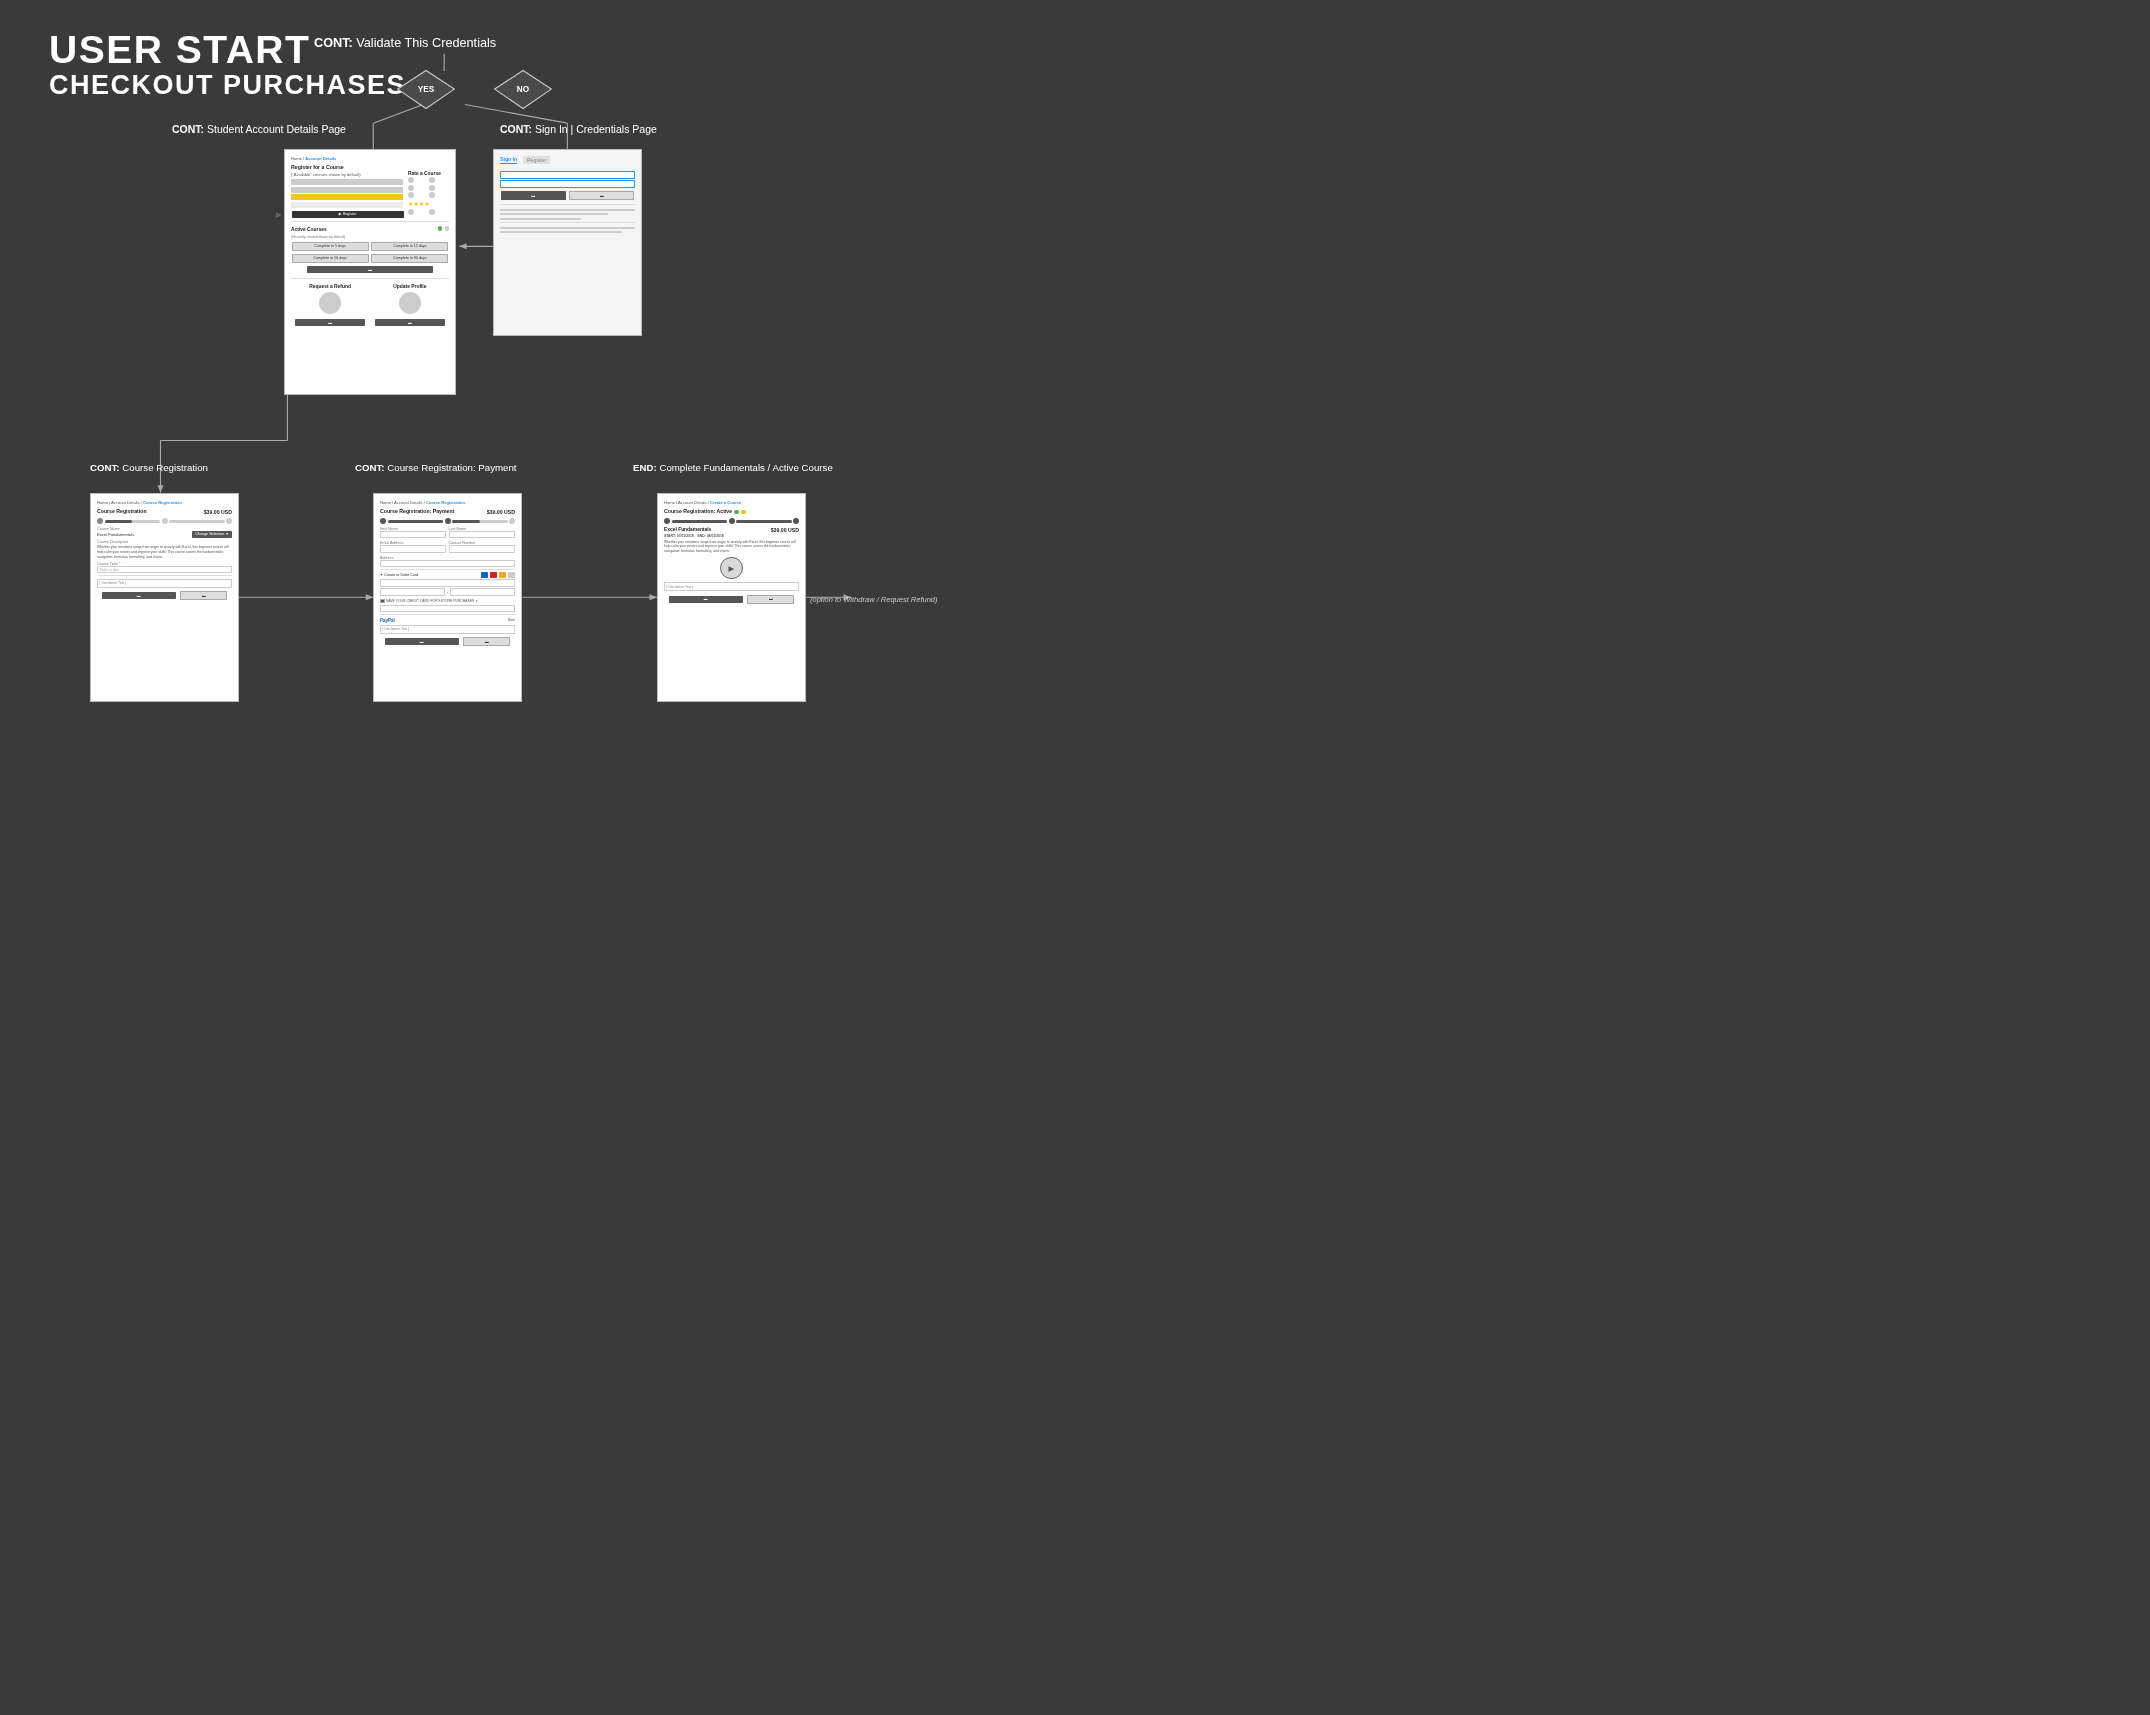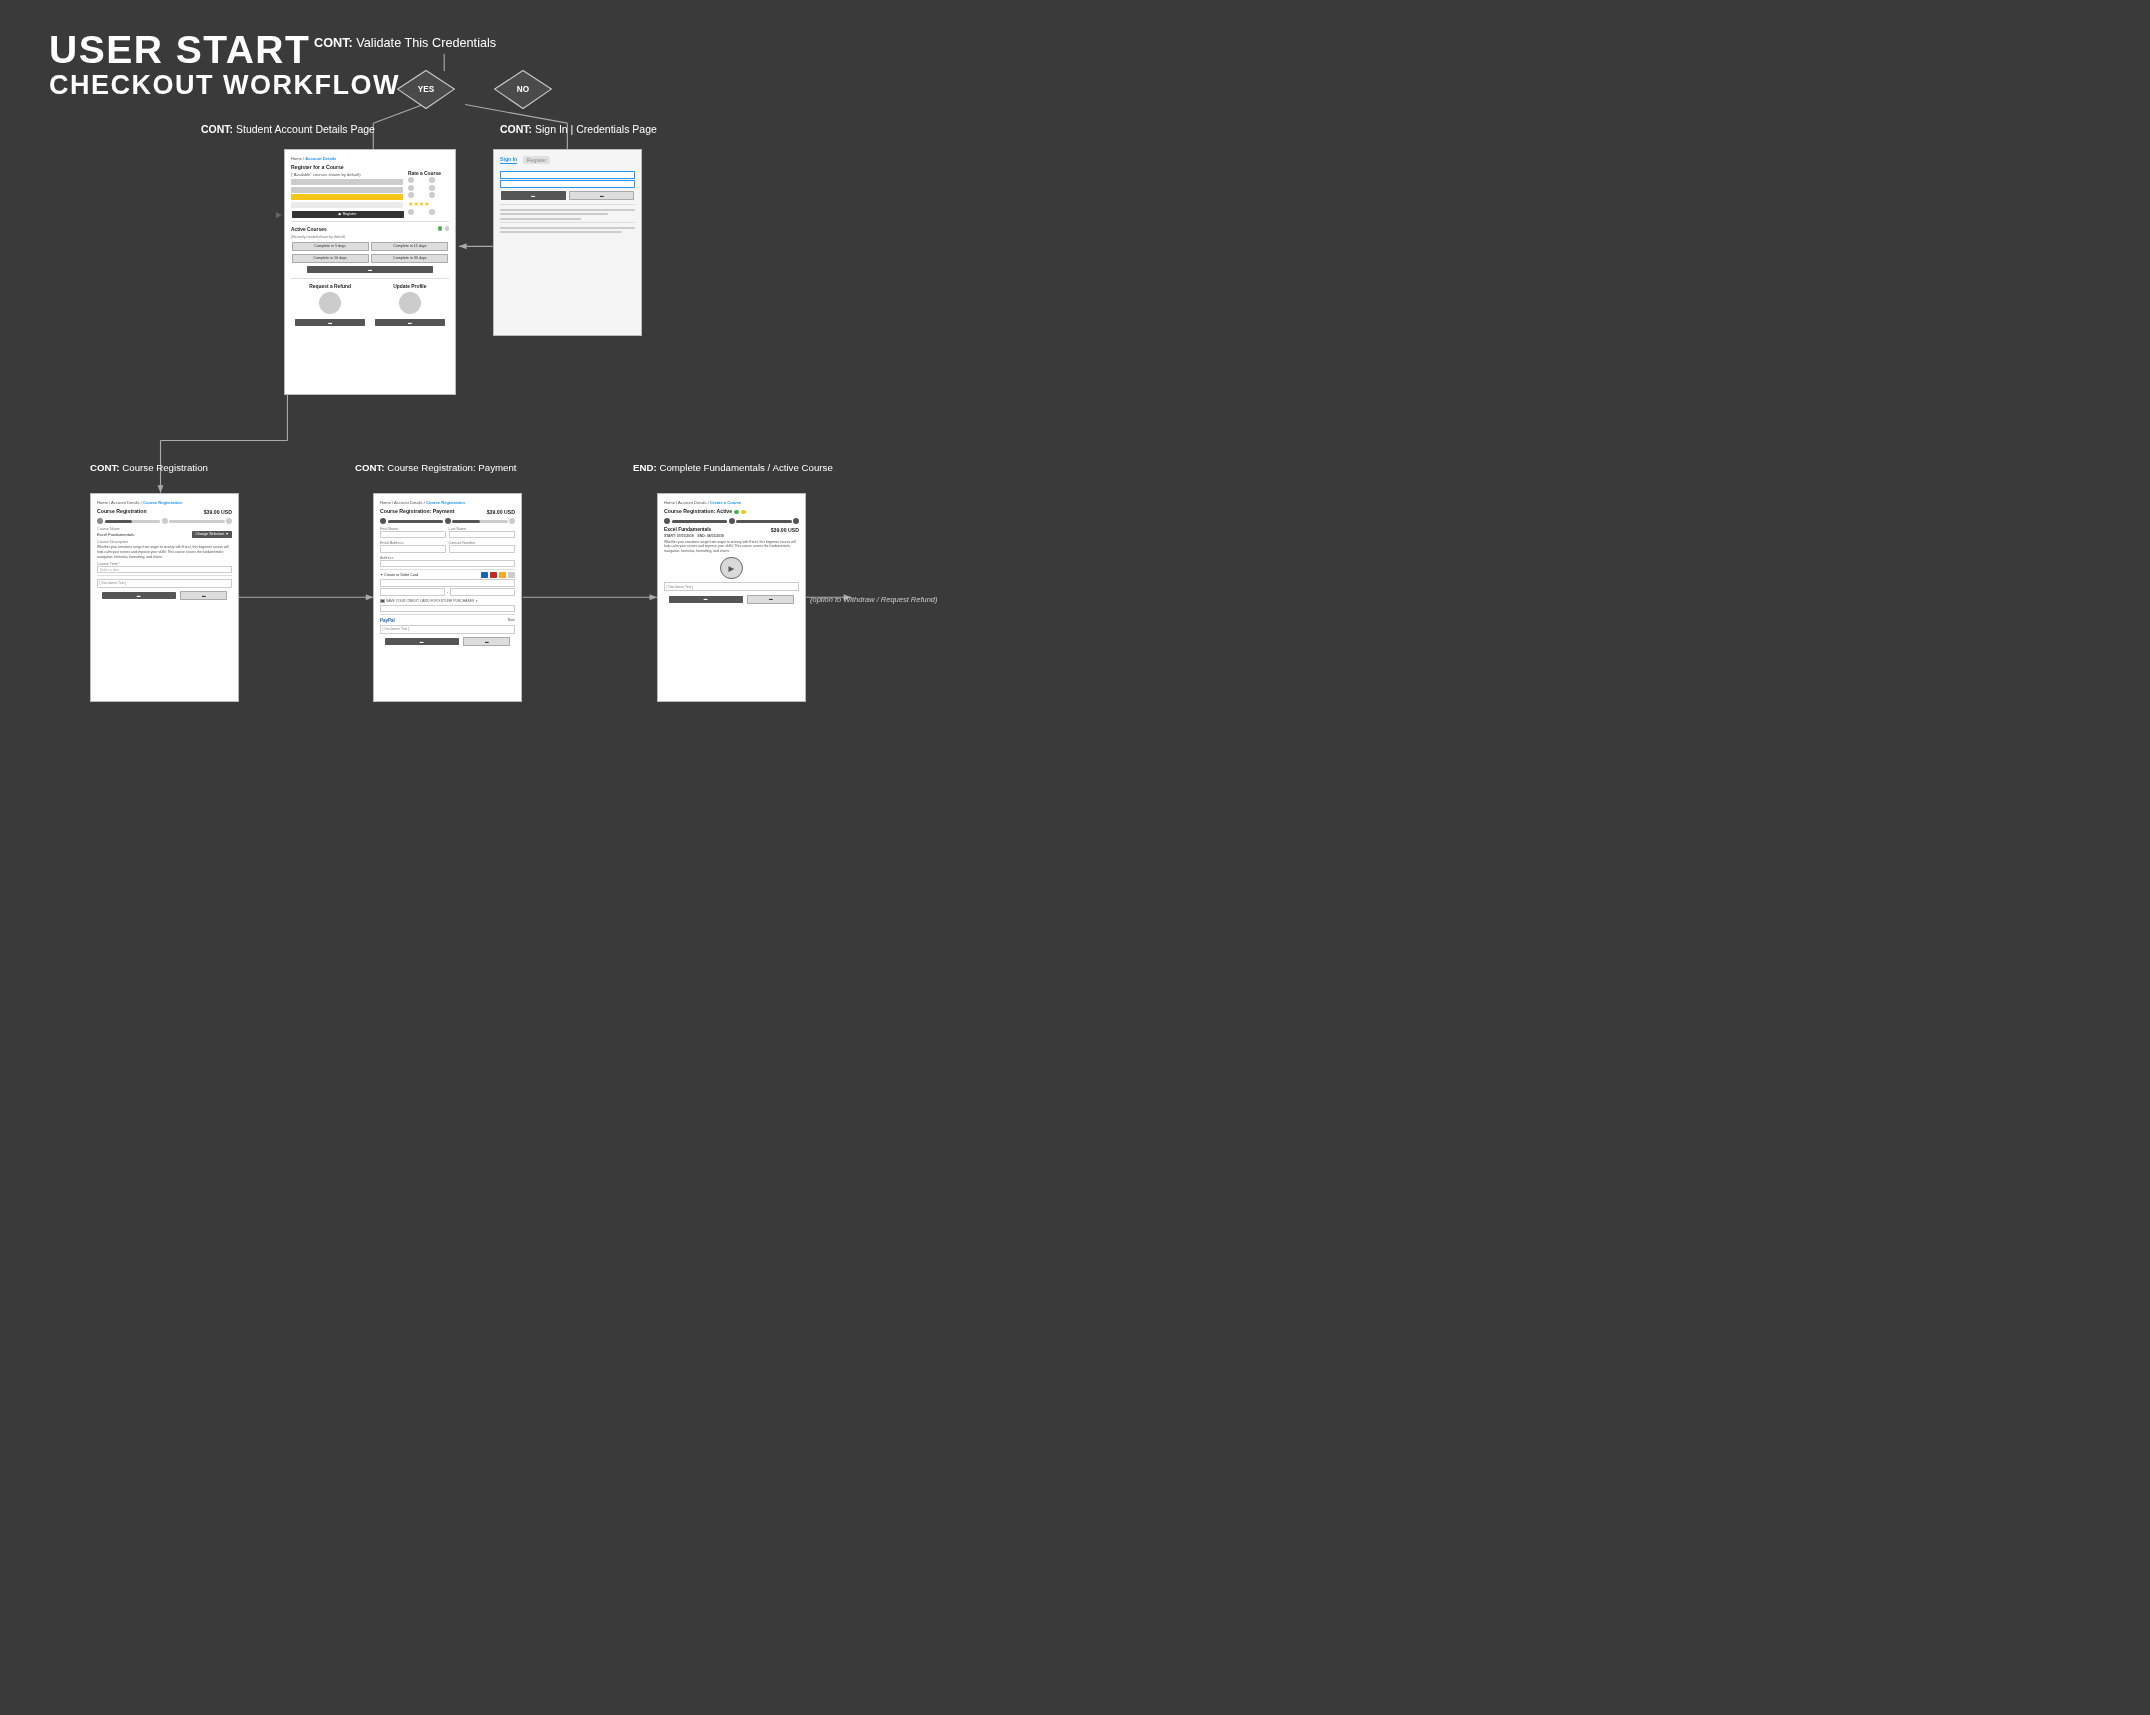--- a/index.html
+++ b/index.html
@@ -222,39 +222,39 @@
 
     <line x1="700" y1="800" x2="880" y2="800" stroke="#aaa" stroke-width="1.5"></line>
     <polygon points="880,800 870,796 870,804" fill="#aaa"></polygon>
 
     <line x1="1080" y1="800" x2="1140" y2="800" stroke="#aaa" stroke-width="1.5"></line>
     <polygon points="1140,800 1130,796 1130,804" fill="#aaa"></polygon>
   </svg>
 
   <div class="page-title">
     <div class="title-line1">USER START</div>
-    <div class="title-line2">CHECKOUT WORKFLOW</div>
+    <div class="title-line2">CHECKOUT PURCHASES</div>
   </div>
 
   <div class="start-label" style="top:36px; left:314px;">
     <strong>CONT:</strong>
     <span>Validate This Credentials</span>
   </div>
 
   <svg style="position:absolute; top:69px; left:396px;" width="60" height="41" viewBox="0 0 80 55">
     <polygon points="40,2 78,27 40,53 2,27" fill="#4a4a4a" stroke="#ccc" stroke-width="1.5"></polygon>
     <text x="40" y="31" text-anchor="middle" fill="#fff" font-size="11" font-weight="bold">YES</text>
   </svg>
 
   <svg style="position:absolute; top:69px; left:493px;" width="60" height="41" viewBox="0 0 80 55">
     <polygon points="40,2 78,27 40,53 2,27" fill="#4a4a4a" stroke="#ccc" stroke-width="1.5"></polygon>
     <text x="40" y="31" text-anchor="middle" fill="#fff" font-size="11" font-weight="bold">NO</text>
   </svg>
 
-  <div class="cont-label" style="top:123px; left:172px;margin-left:29px;">
+  <div class="cont-label" style="top:123px; left:172px;">
     <strong>CONT:</strong> <span>Student Account Details Page</span>
   </div>
 
   <div class="cont-label" style="top:123px; left:500px;">
     <strong>CONT:</strong> <span>Sign In | Credentials Page</span>
   </div>
 
   <div class="wireframe-account">
 
     <div style="position:absolute; left:-9px; top:60px; color:#666; font-size:7.5px;">▶</div>

